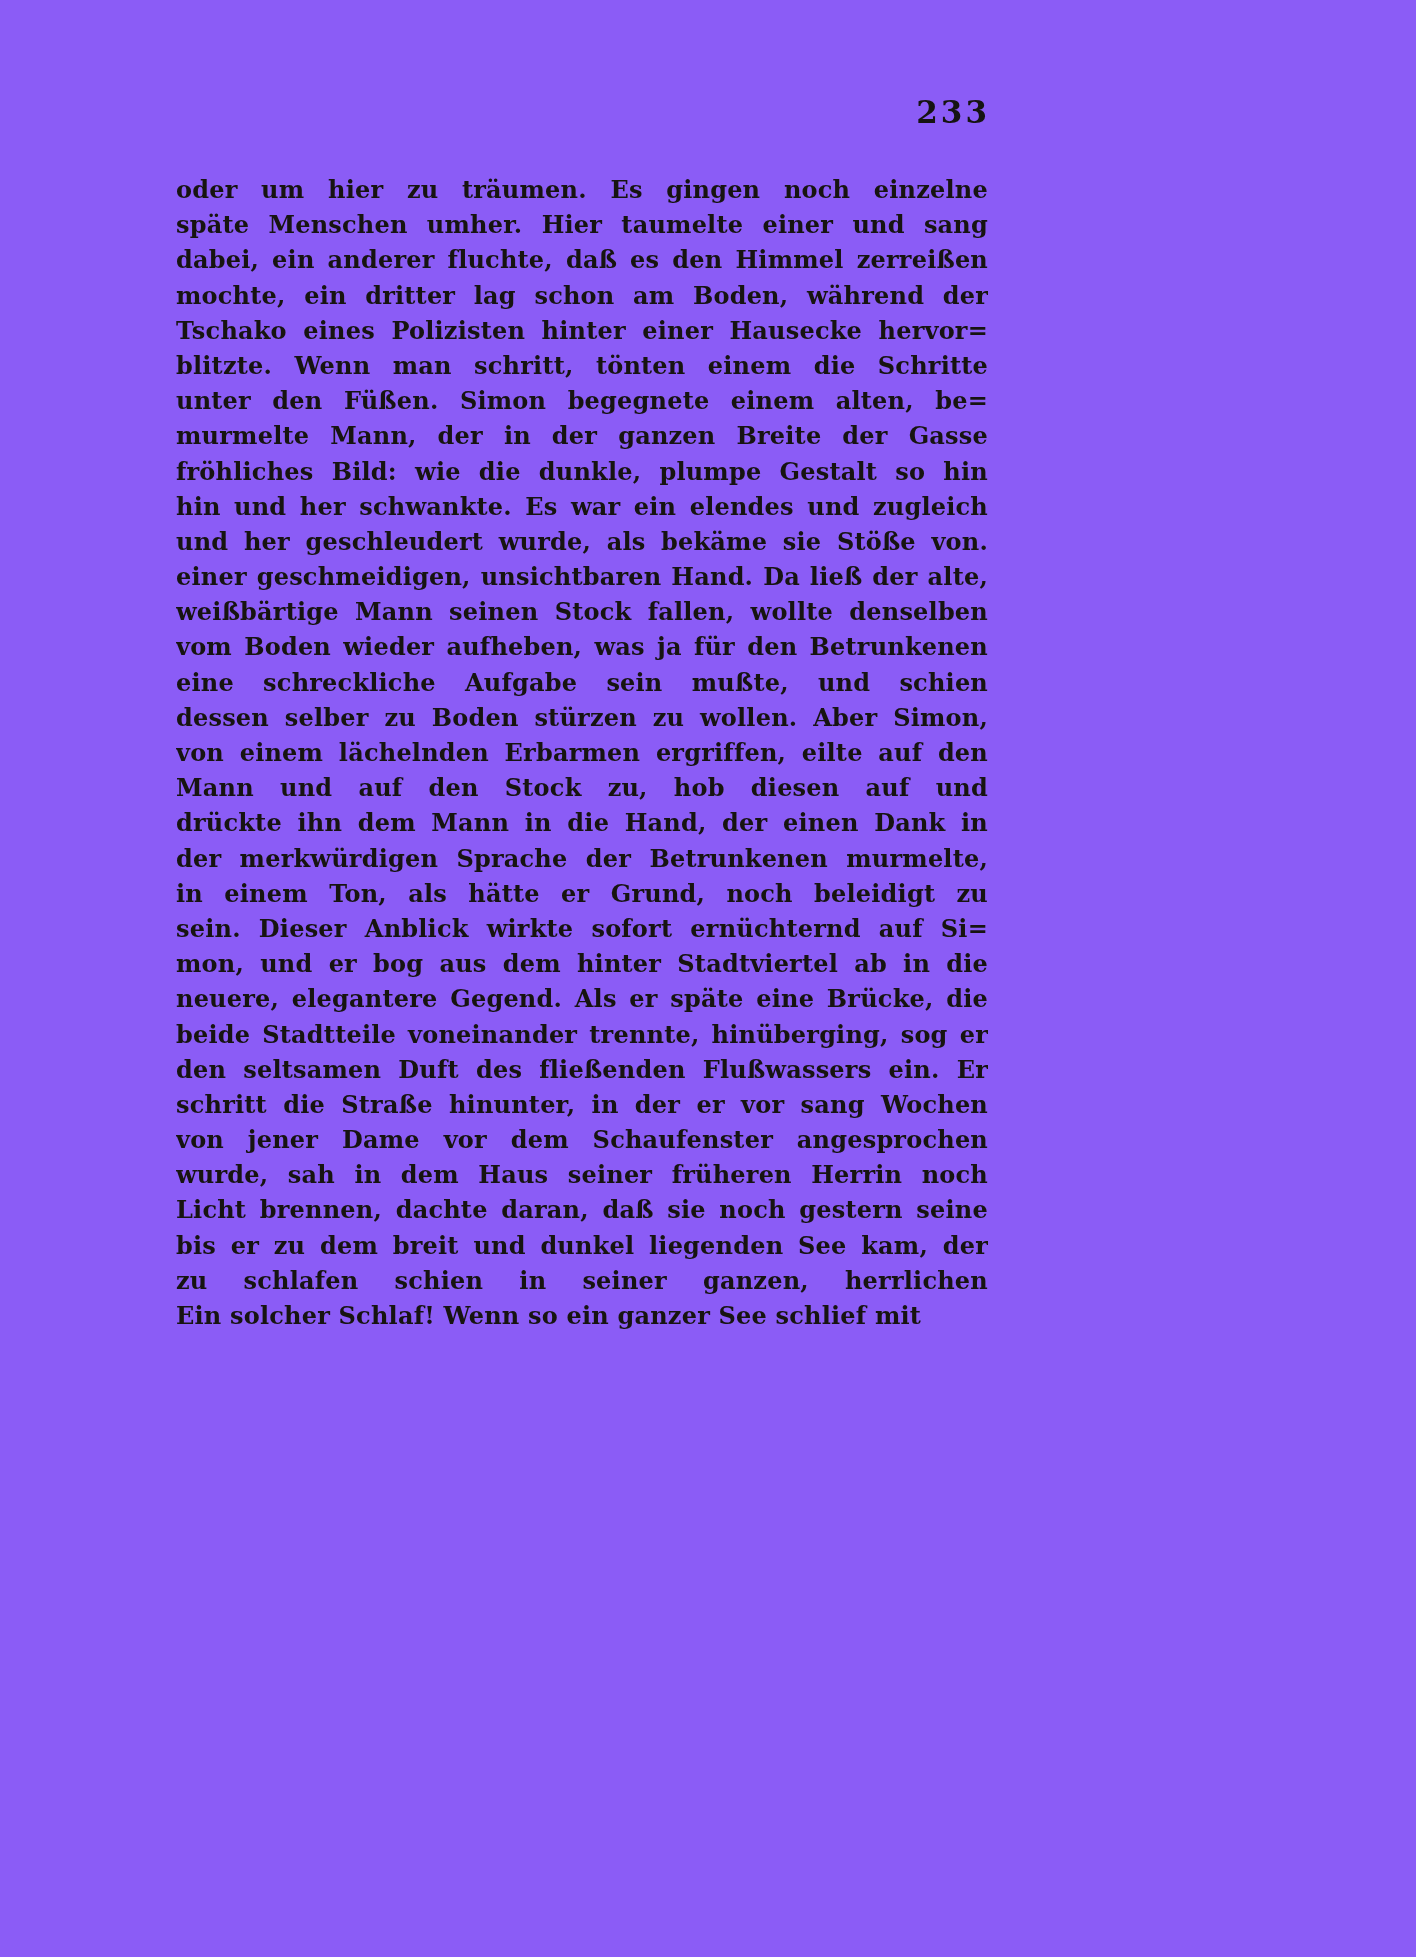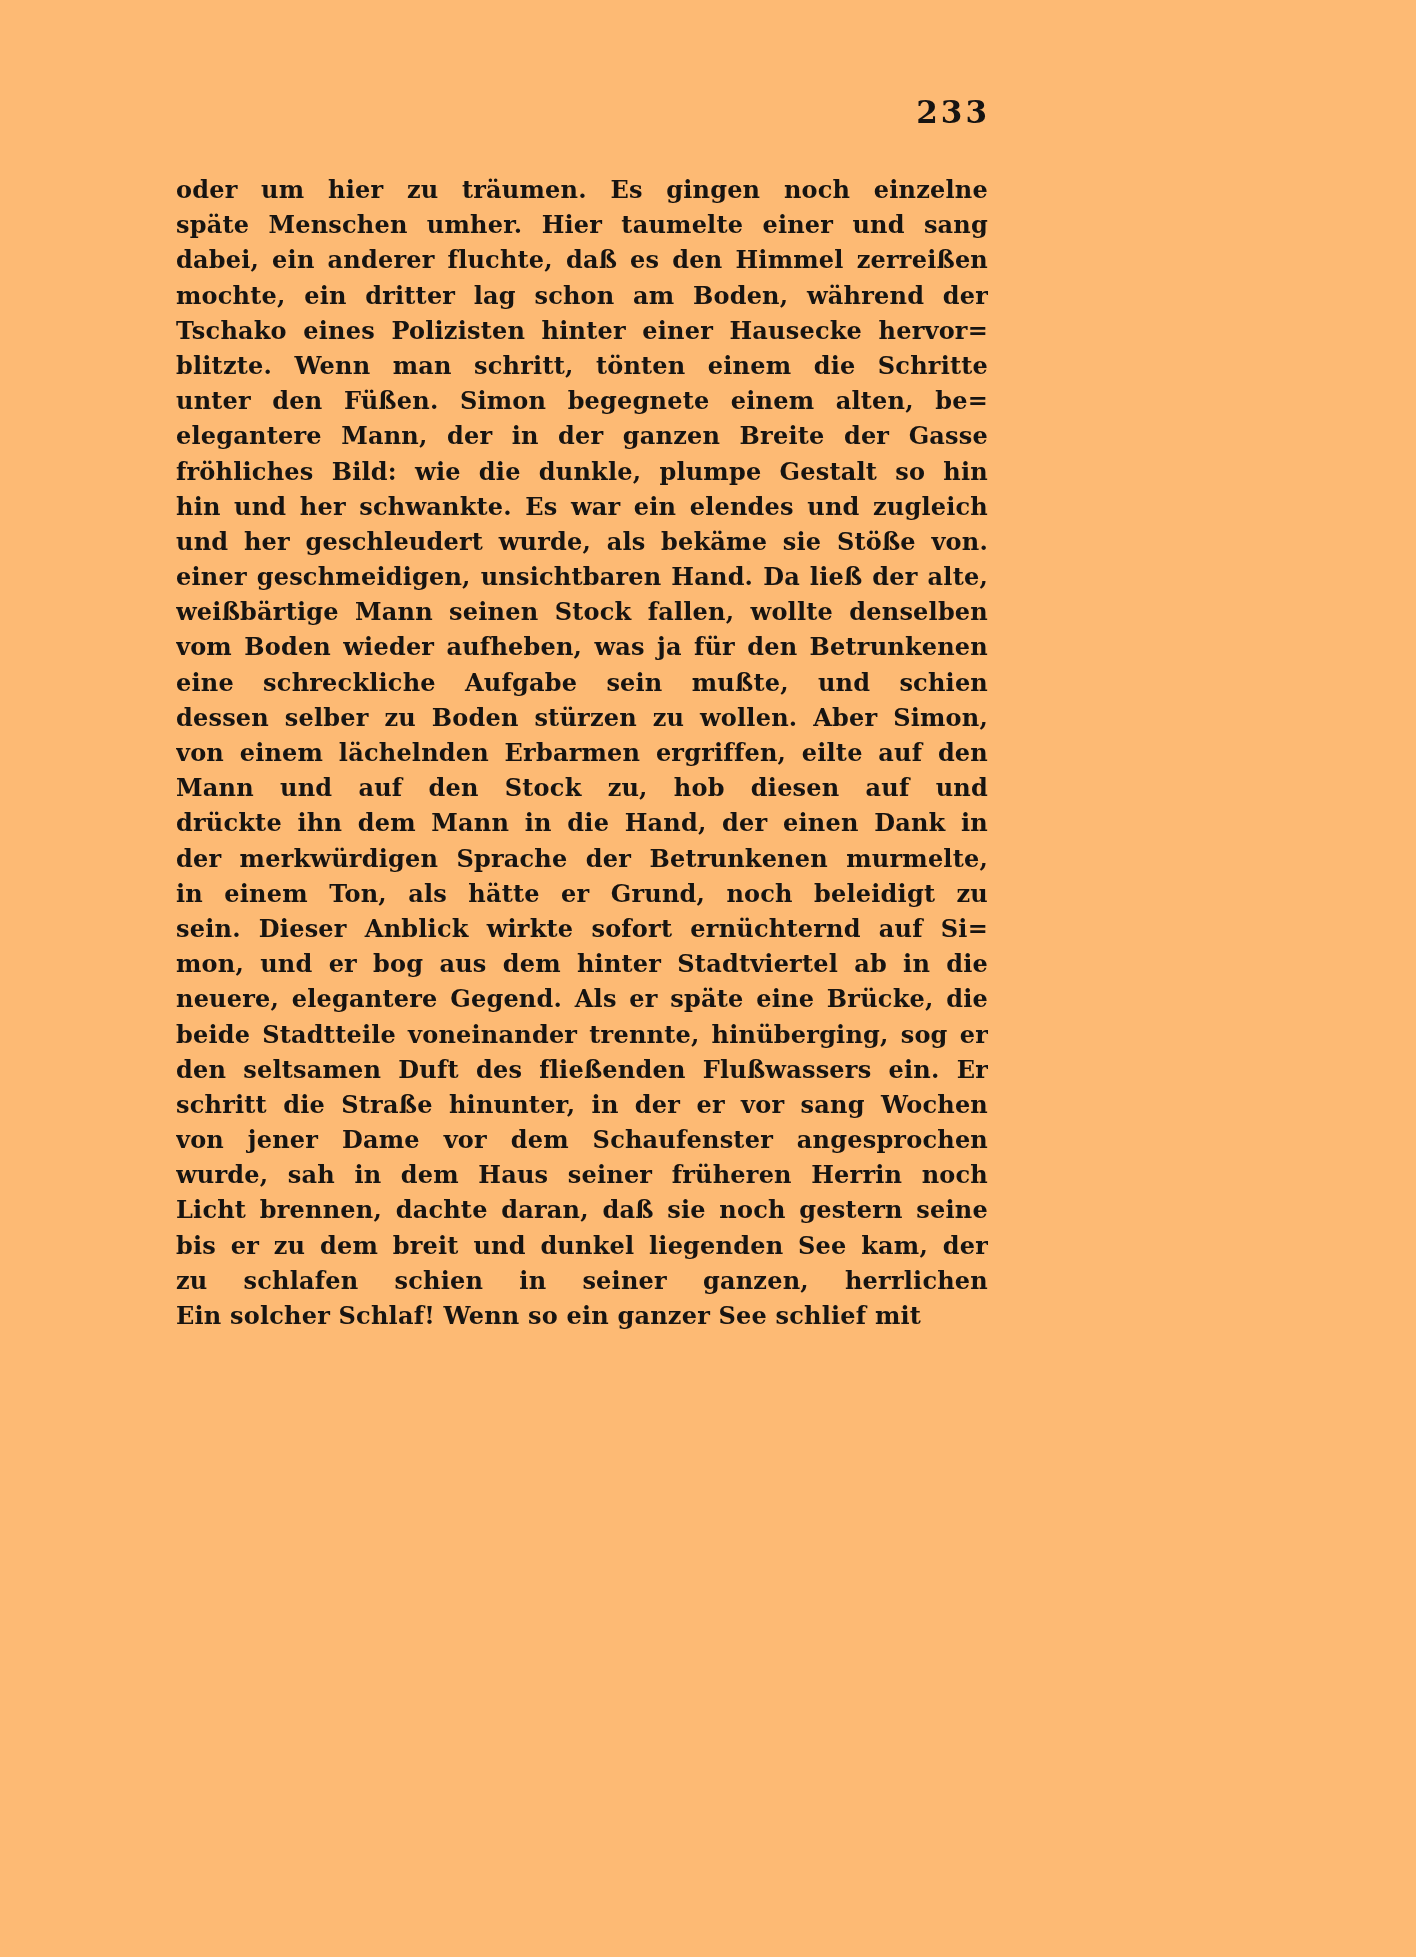--- a/index.html
+++ b/index.html
@@ -9,21 +9,21 @@
   body {
     width: 1416px;
     height: 1957px;
     background: #e9e7e1;
     position: relative;
     font-family: "DejaVu Serif", serif;
   }
   .page {
     position: absolute;
     inset: 0;
-    background: #fdba74;
+    background: #8b5cf6;
     color: #151310;
   }
   .page-number {
     position: absolute;
     top: 94px;
     right: 426px;
     font-size: 31px;
     font-weight: bold;
     letter-spacing: 3px;
     color: #161412;
@@ -55,21 +55,21 @@
 <div class="page">
   <div class="page-number">233</div>
   <div class="text-block">
       <div class="text-line">oder um hier zu träumen. Es gingen noch einzelne</div>
       <div class="text-line">späte Menschen umher. Hier taumelte einer und sang</div>
       <div class="text-line">dabei, ein anderer fluchte, daß es den Himmel zerreißen</div>
       <div class="text-line">mochte, ein dritter lag schon am Boden, während der</div>
       <div class="text-line">Tschako eines Polizisten hinter einer Hausecke hervor=</div>
       <div class="text-line">blitzte. Wenn man schritt, tönten einem die Schritte</div>
       <div class="text-line">unter den Füßen. Simon begegnete einem alten, be=</div>
-      <div class="text-line">elegantere Mann, der in der ganzen Breite der Gasse</div>
+      <div class="text-line">murmelte Mann, der in der ganzen Breite der Gasse</div>
       <div class="text-line">fröhliches Bild: wie die dunkle, plumpe Gestalt so hin</div>
       <div class="text-line">hin und her schwankte. Es war ein elendes und zugleich</div>
       <div class="text-line">und her geschleudert wurde, als bekäme sie Stöße von.</div>
       <div class="text-line">einer geschmeidigen, unsichtbaren Hand. Da ließ der alte,</div>
       <div class="text-line">weißbärtige Mann seinen Stock fallen, wollte denselben</div>
       <div class="text-line">vom Boden wieder aufheben, was ja für den Betrunkenen</div>
       <div class="text-line">eine schreckliche Aufgabe sein mußte, und schien infolge=</div>
       <div class="text-line">dessen selber zu Boden stürzen zu wollen. Aber Simon,</div>
       <div class="text-line">von einem lächelnden Erbarmen ergriffen, eilte auf den</div>
       <div class="text-line">Mann und auf den Stock zu, hob diesen auf und</div>

